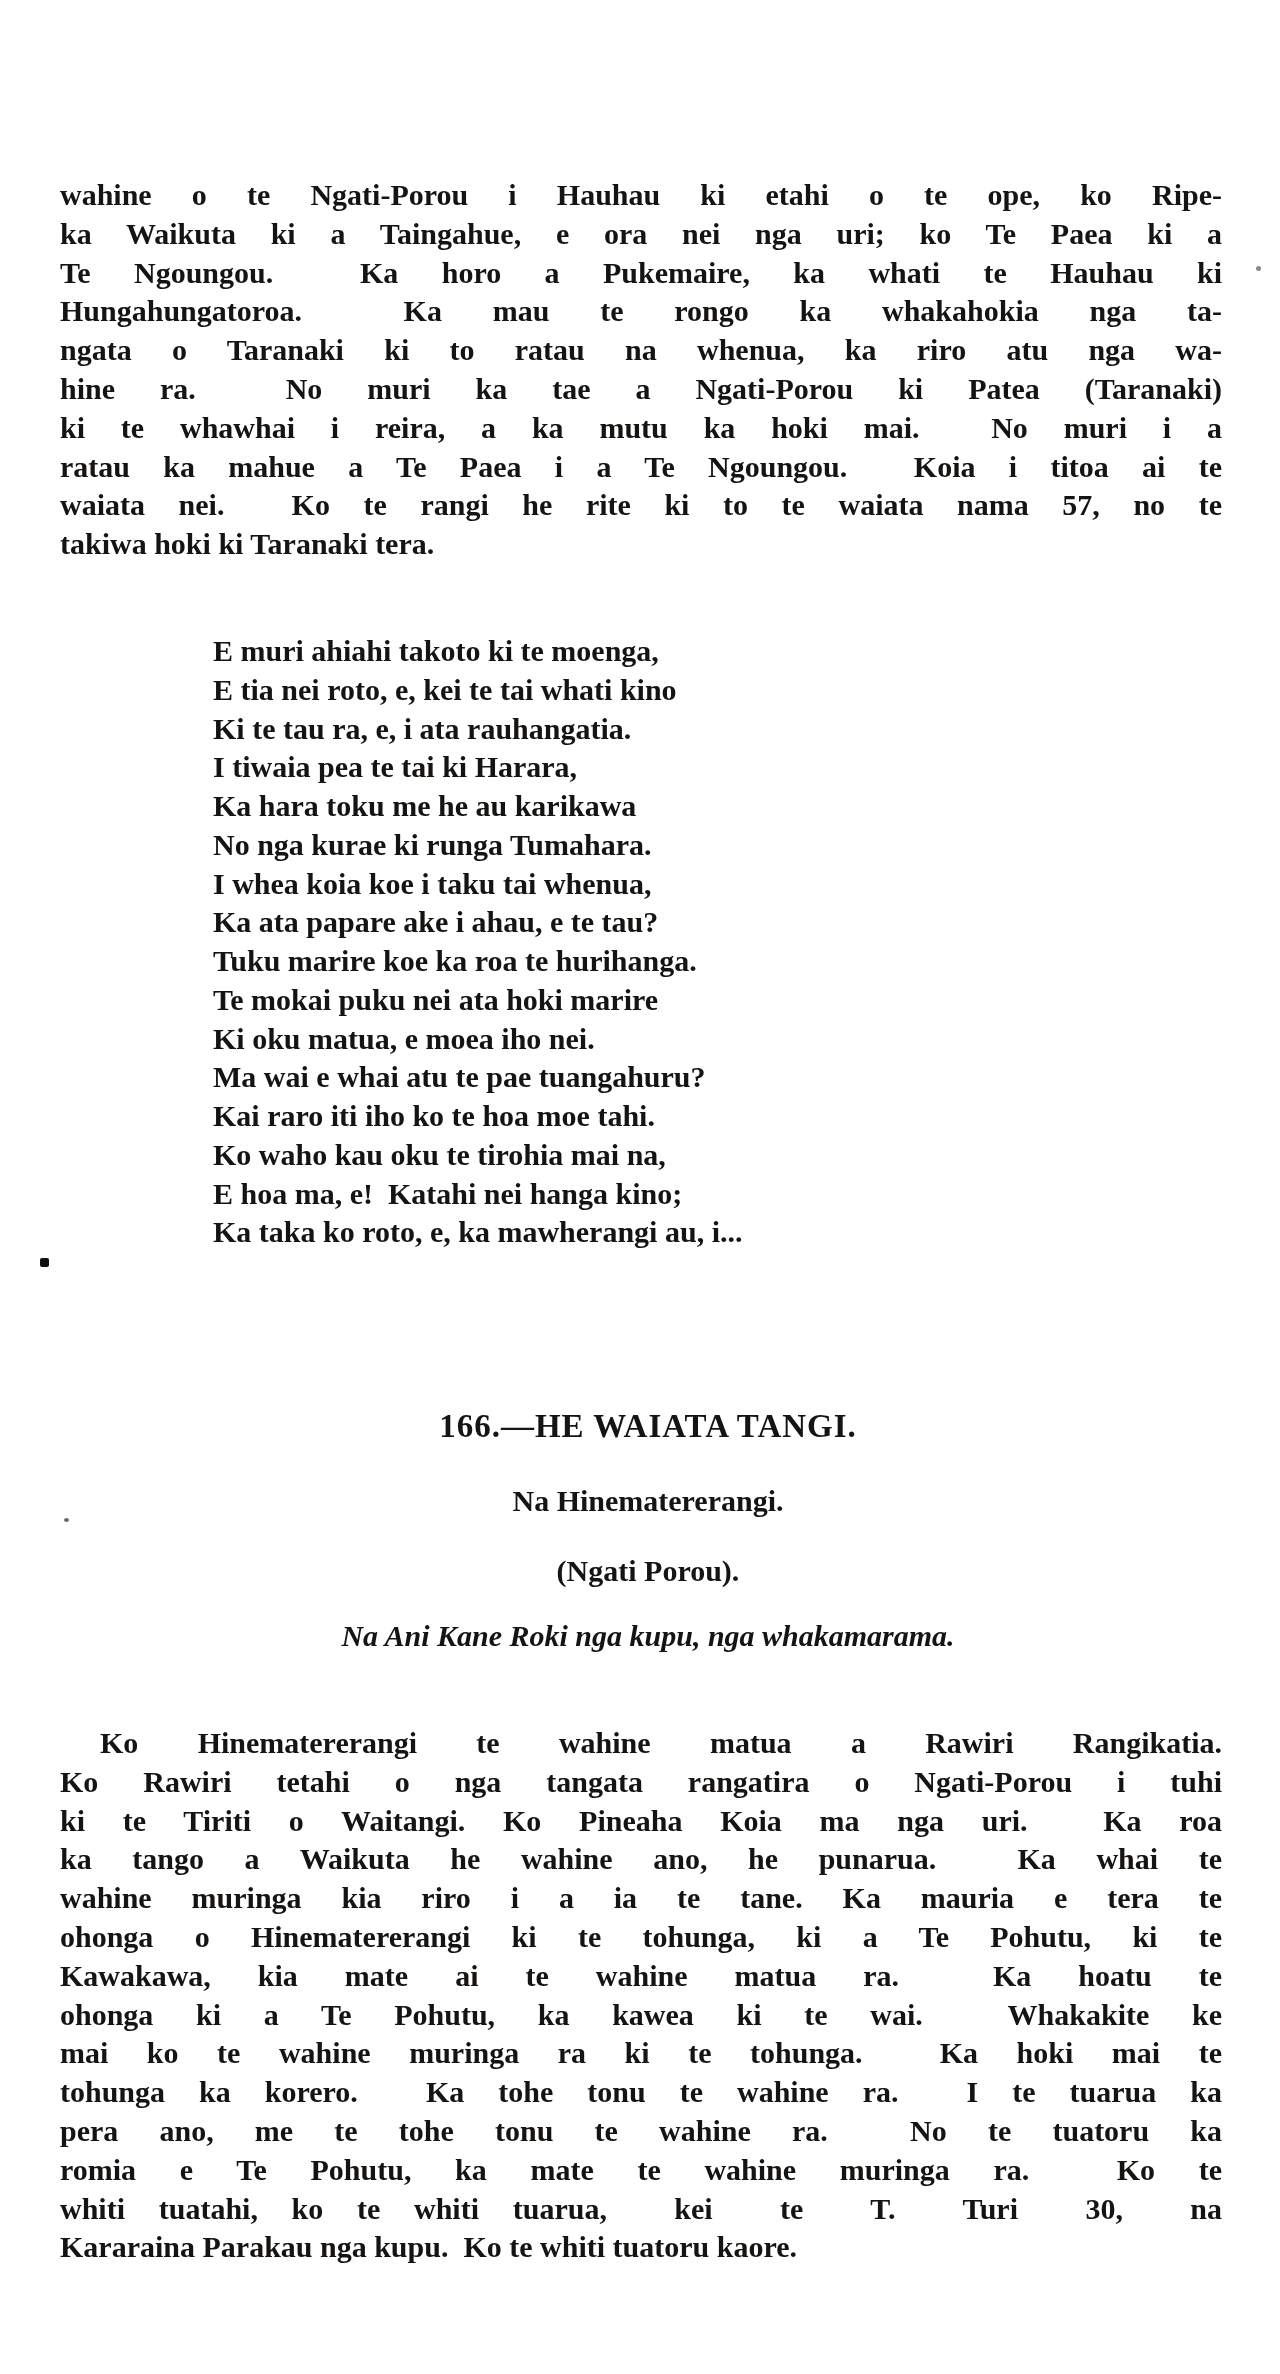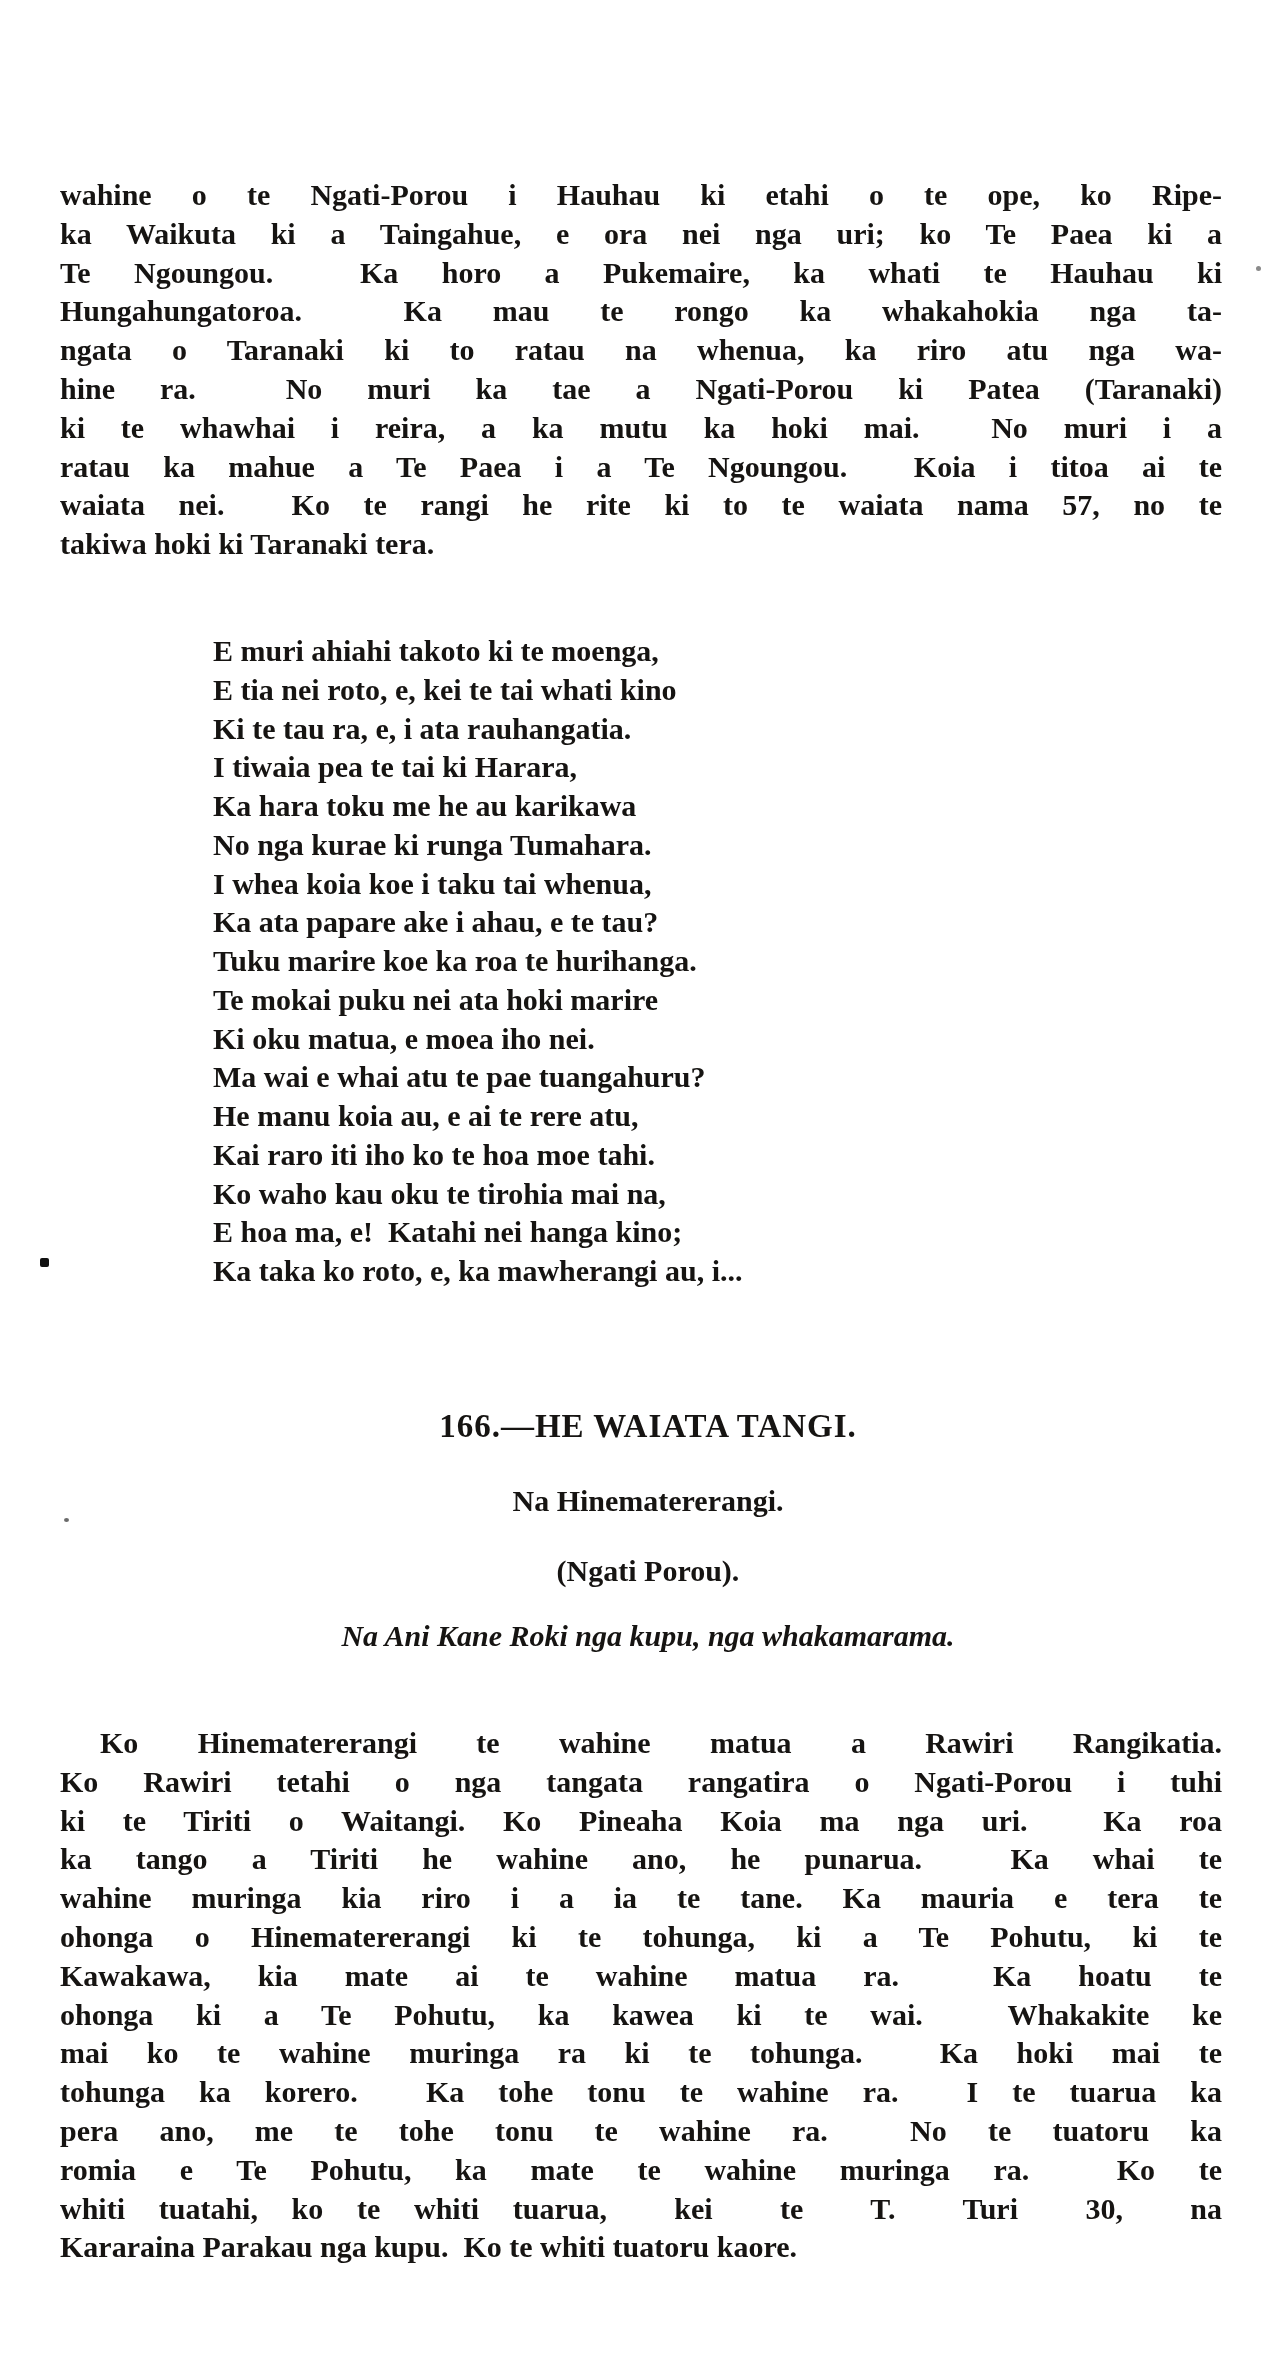--- a/index.html
+++ b/index.html
@@ -81,40 +81,39 @@
       <div class="pline">Ki te tau ra, e, i ata rauhangatia.</div>
       <div class="pline">I tiwaia pea te tai ki Harara,</div>
       <div class="pline">Ka hara toku me he au karikawa</div>
       <div class="pline">No nga kurae ki runga Tumahara.</div>
       <div class="pline">I whea koia koe i taku tai whenua,</div>
       <div class="pline">Ka ata papare ake i ahau, e te tau?</div>
       <div class="pline">Tuku marire koe ka roa te hurihanga.</div>
       <div class="pline">Te mokai puku nei ata hoki marire</div>
       <div class="pline">Ki oku matua, e moea iho nei.</div>
       <div class="pline">Ma wai e whai atu te pae tuangahuru?</div>
-      <div class="pline">He manu koia au, e ai te rere atu,</div>
       <div class="pline">Kai raro iti iho ko te hoa moe tahi.</div>
       <div class="pline">Ko waho kau oku te tirohia mai na,</div>
       <div class="pline">E hoa ma, e!  Katahi nei hanga kino;</div>
       <div class="pline">Ka taka ko roto, e, ka mawherangi au, i...</div>
     </div>
 
   <h2 class="heading h-number">166.—HE WAIATA TANGI.</h2>
 
   <h3 class="heading h-author">Na Hinematererangi.</h3>
 
   <h3 class="heading h-tribe">(Ngati Porou).</h3>
 
   <h3 class="heading h-attr">Na Ani Kane Roki nga kupu, nga whakamarama.</h3>
 
   <div class="jpara notes">
       <div class="jline">Ko Hinematererangi te wahine matua a Rawiri Rangikatia.</div>
       <div class="jline">Ko Rawiri tetahi o nga tangata rangatira o Ngati-Porou i tuhi</div>
       <div class="jline">ki te Tiriti o Waitangi. Ko Pineaha Koia ma nga uri.  Ka roa</div>
-      <div class="jline">ka tango a Tiriti he wahine ano, he punarua.  Ka whai te</div>
+      <div class="jline">ka tango a Waikuta he wahine ano, he punarua.  Ka whai te</div>
       <div class="jline">wahine muringa kia riro i a ia te tane. Ka mauria e tera te</div>
       <div class="jline">ohonga o Hinematererangi ki te tohunga, ki a Te Pohutu, ki te</div>
       <div class="jline">Kawakawa, kia mate ai te wahine matua ra.  Ka hoatu te</div>
       <div class="jline">ohonga ki a Te Pohutu, ka kawea ki te wai.  Whakakite ke</div>
       <div class="jline">mai ko te wahine muringa ra ki te tohunga.  Ka hoki mai te</div>
       <div class="jline">tohunga ka korero.  Ka tohe tonu te wahine ra.  I te tuarua ka</div>
       <div class="jline">pera ano, me te tohe tonu te wahine ra.  No te tuatoru ka</div>
       <div class="jline">romia e Te Pohutu, ka mate te wahine muringa ra.  Ko te</div>
       <div class="jline">whiti tuatahi, ko te whiti tuarua,  kei  te  T.  Turi  30,  na</div>
       <div class="jline">Kararaina Parakau nga kupu.  Ko te whiti tuatoru kaore.</div>

